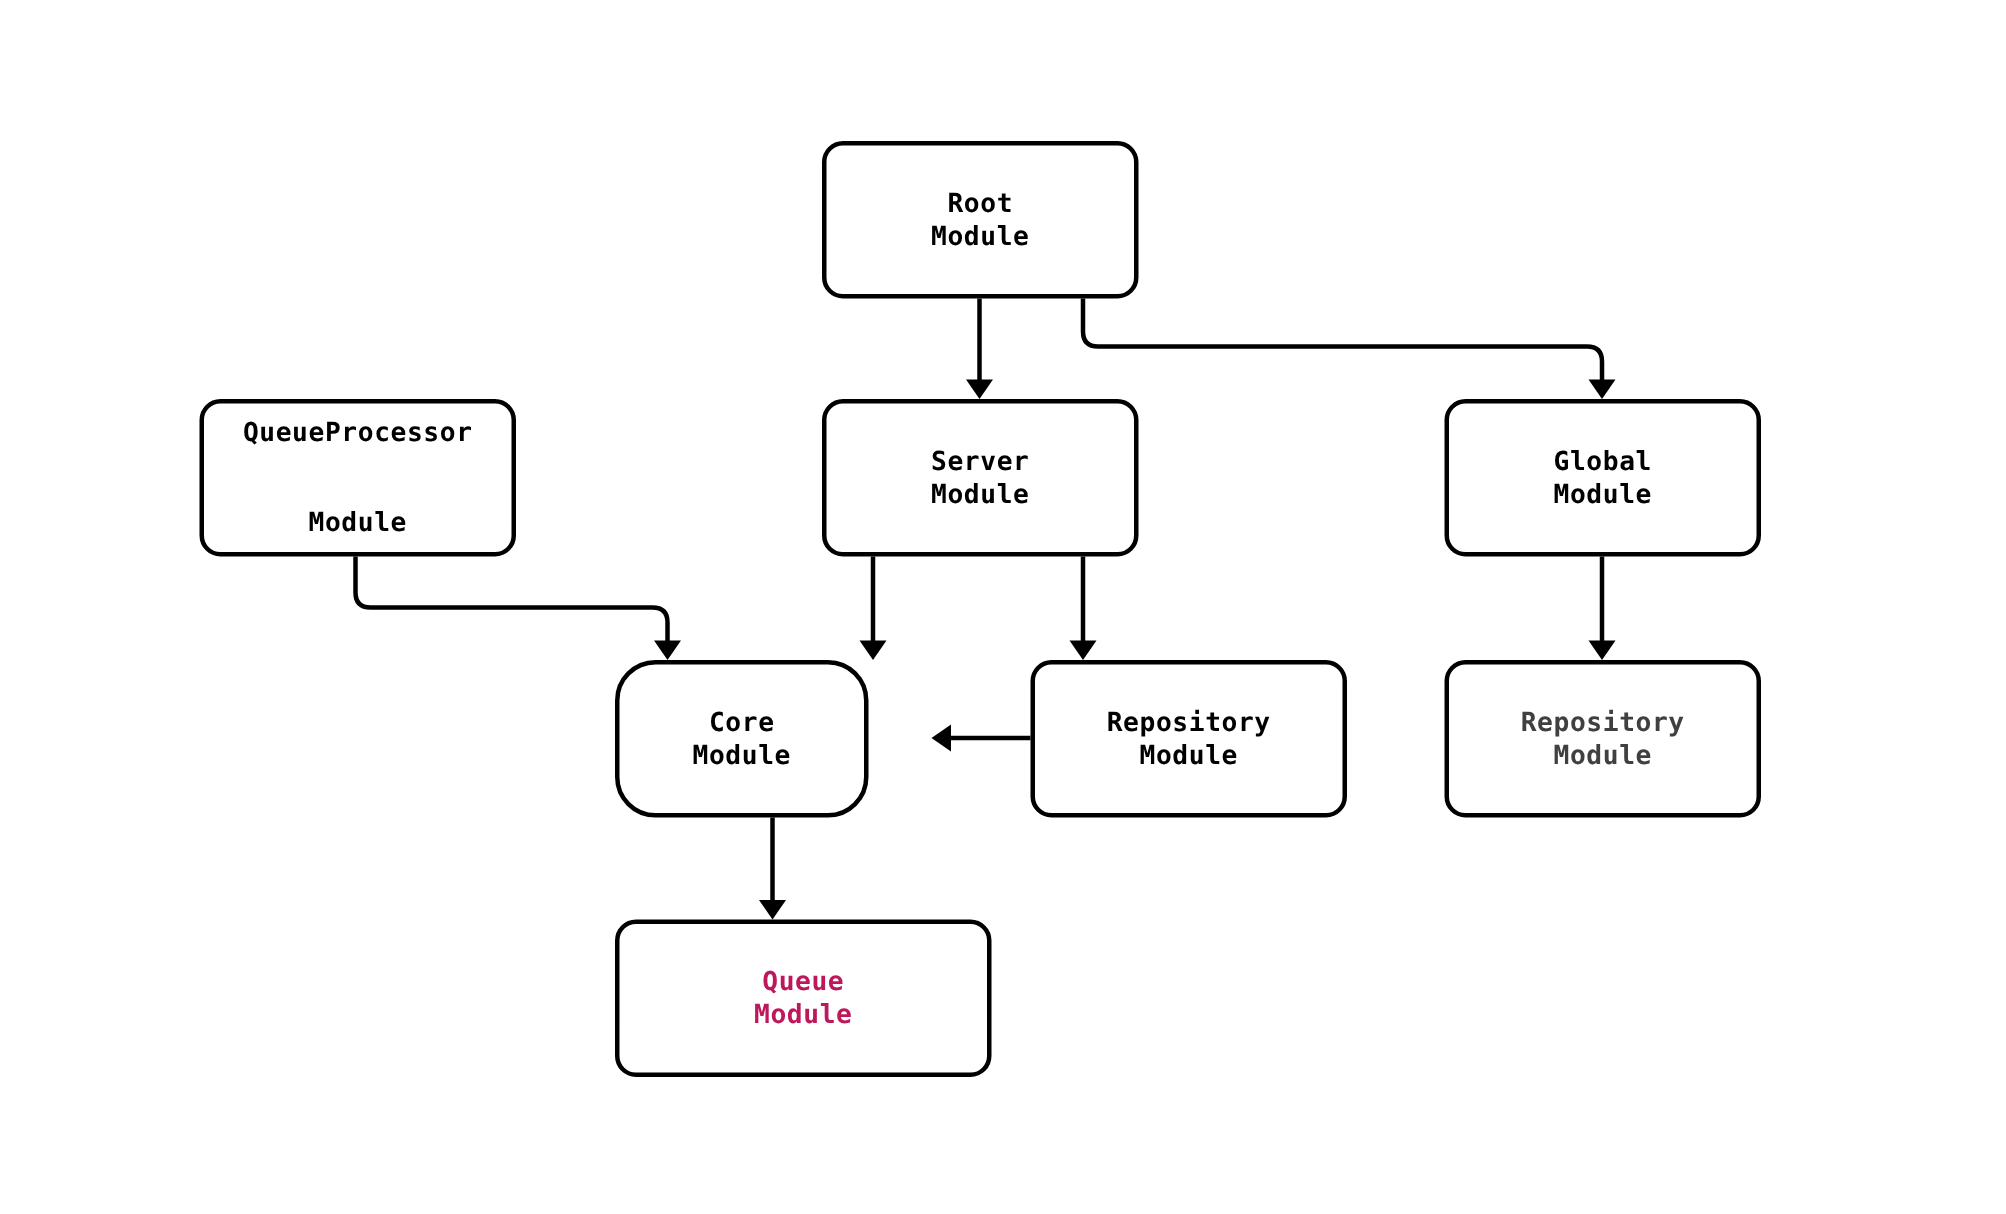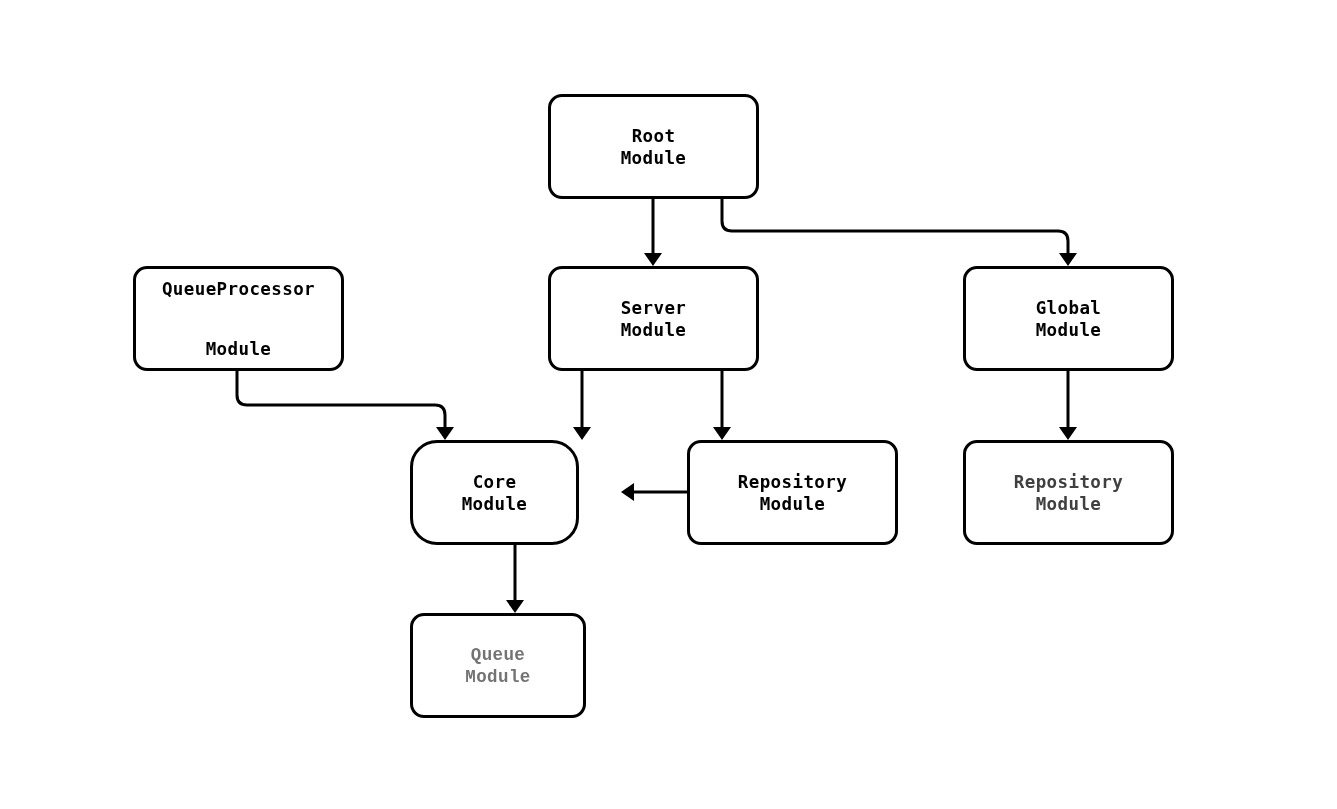--- a/index.html
+++ b/index.html
@@ -82,16 +82,16 @@
   </svg>
 
   <div id="node-layer">
       <div class="node" style="left: 548px; top: 94px; width: 211px; height: 105px; border-color: rgb(0, 0, 0); color: rgb(0, 0, 0);"><span class="node-line">Root</span><span class="node-line">Module</span></div>
       <div class="node" style="left: 133px; top: 266px; width: 211px; height: 105px; border-color: rgb(0, 0, 0); color: rgb(0, 0, 0); gap: 38px;"><span class="node-line">QueueProcessor</span><span class="node-line">Module</span></div>
       <div class="node" style="left: 548px; top: 266px; width: 211px; height: 105px; border-color: rgb(0, 0, 0); color: rgb(0, 0, 0); align-items: center;"><span class="node-line">Server</span><span class="node-line">Module</span></div>
       <div class="node" style="left: 963px; top: 266px; width: 211px; height: 105px; border-color: rgb(0, 0, 0); color: rgb(0, 0, 0);"><span class="node-line">Global</span><span class="node-line">Module</span></div>
       <div class="node" style="left: 410px; top: 440px; width: 169px; height: 105px; border-color: rgb(0, 0, 0); color: rgb(0, 0, 0); border-radius: 27px;"><span class="node-line">Core</span><span class="node-line">Module</span></div>
       <div class="node" style="left: 687px; top: 440px; width: 211px; height: 105px; border-color: rgb(0, 0, 0); color: rgb(0, 0, 0);"><span class="node-line">Repository</span><span class="node-line">Module</span></div>
       <div class="node" style="left: 963px; top: 440px; width: 211px; height: 105px; border-color: rgb(0, 0, 0); color: #404040;"><span class="node-line">Repository</span><span class="node-line">Module</span></div>
-      <div class="node" style="left: 410px; top: 613px; width: 176px; height: 105px; border-color: rgb(0, 0, 0); color: #737373; font-family: Liberation Mono, monospace;"><span class="node-line">Queue</span><span class="node-line">Module</span></div>
+      <div class="node" style="left: 410px; top: 613px; width: 251px; height: 105px; border-color: rgb(0, 0, 0); color: #be185d;"><span class="node-line">Queue</span><span class="node-line">Module</span></div>
     </div>
 
 </div>
 
 </body></html>

